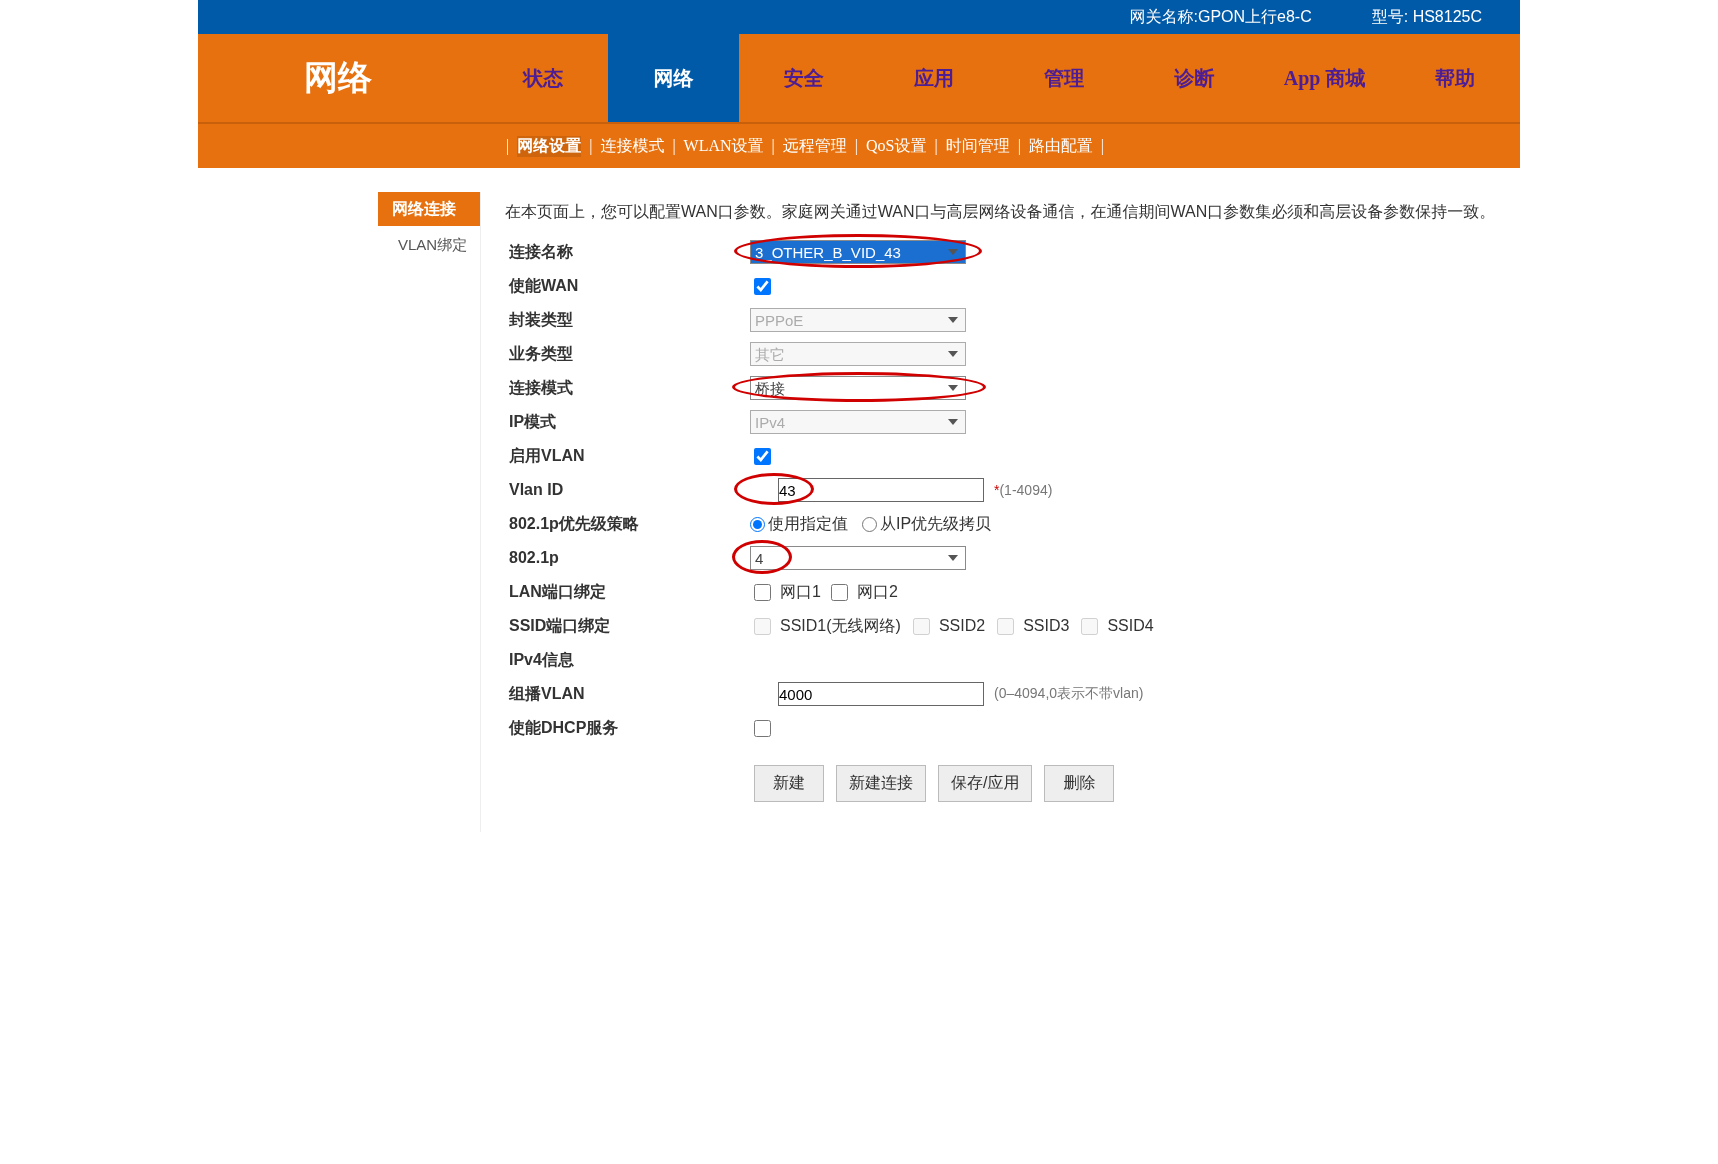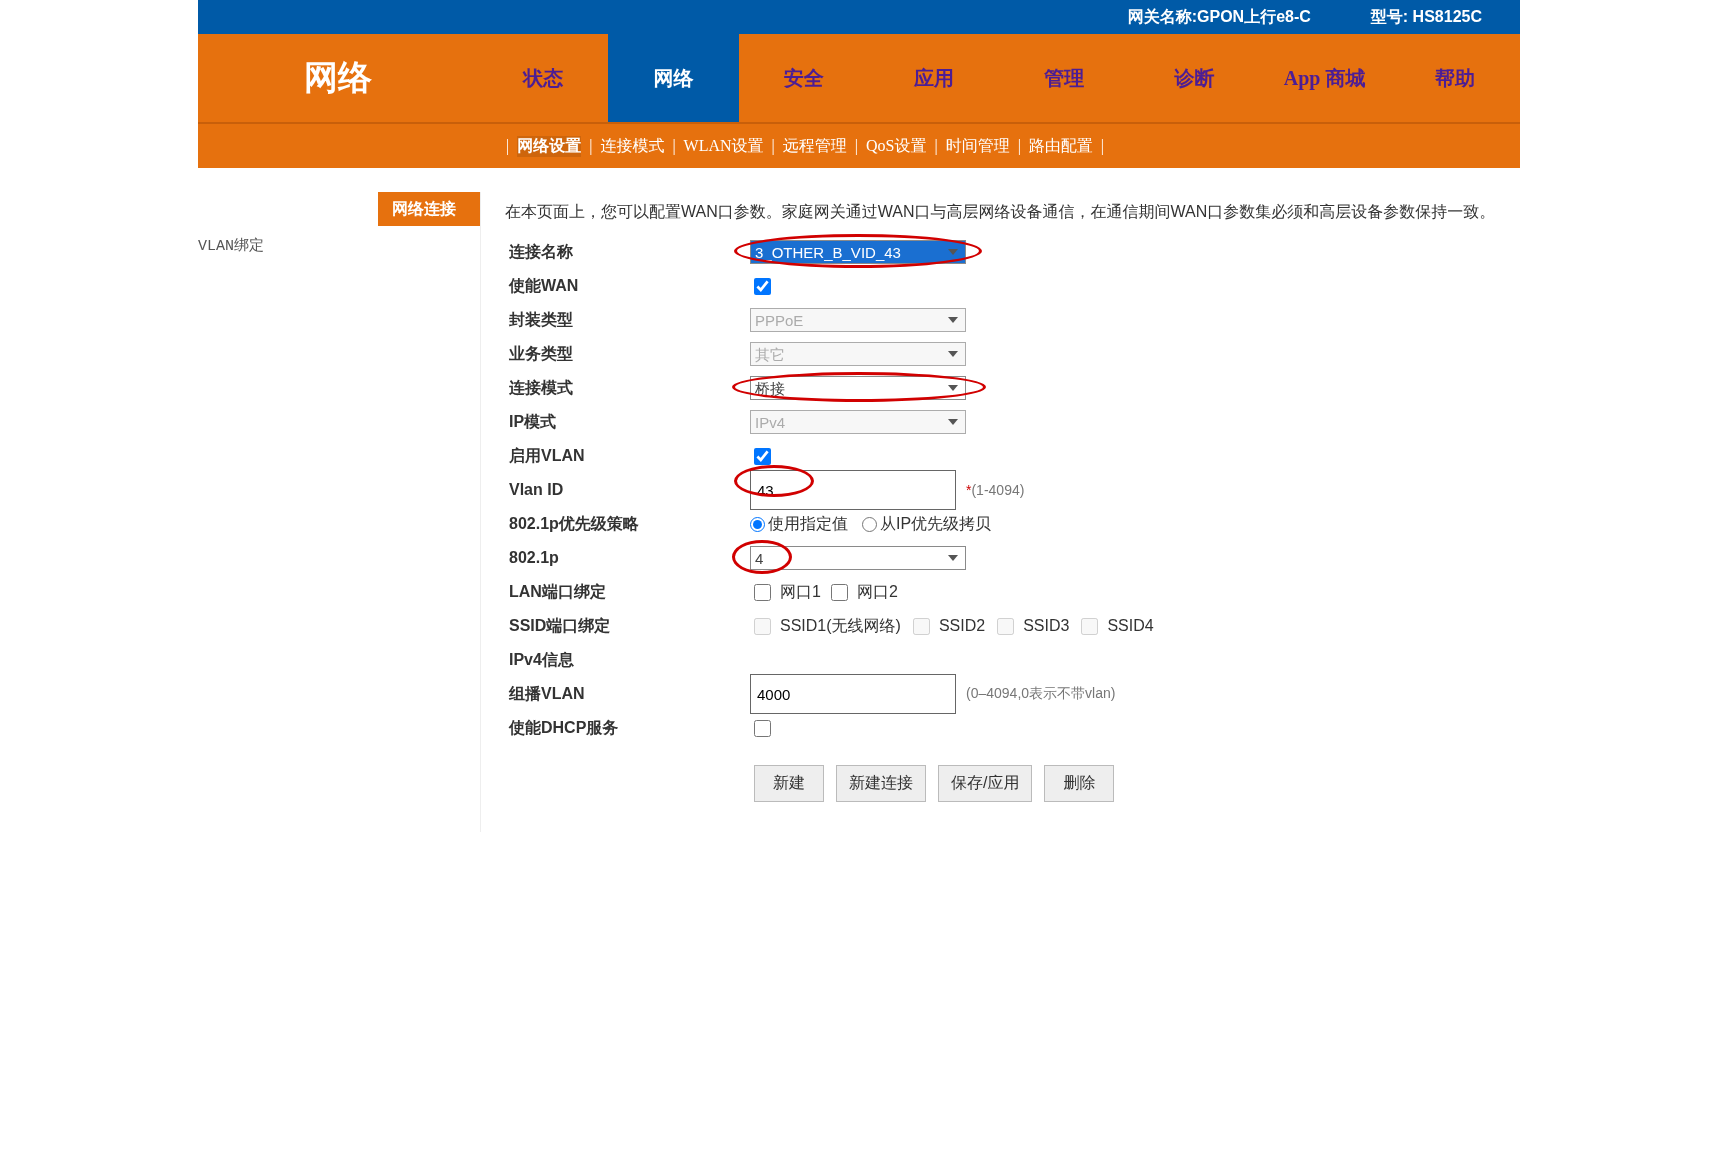--- a/index.html
+++ b/index.html
@@ -1,20 +1,20 @@
 <!DOCTYPE html>
 <html><head>
 <meta charset="utf-8">
 <style>
   * { box-sizing: border-box; }
   body { margin:0; font-family: "Microsoft YaHei", "SimSun", Arial, sans-serif; background:#fff; color:#333; font-size:16px; }
   .page { width:1322px; margin:0 auto; }
 
   
-  .topbar { height:34px; background:#005aa7; color:#fff; display:flex; justify-content:flex-end; align-items:center; font-weight:bold; font-size:16px; padding:0 18px; }
+  .topbar { height:34px; background:#005aa7; color:#fff; display:flex; justify-content:flex-end; align-items:center; font-weight:normal; font-size:16px; padding:0 18px; }
   .topbar .gwname { margin-right:60px; }
   .topbar .model  { margin-right:20px; }
 
   
   .mainnav { height:88px; background:#e6710e; display:flex; align-items:stretch; color:#fff; }
   .brand { width:280px; display:flex; align-items:center; justify-content:center; font-size:34px; font-weight:bold; font-family:"Microsoft YaHei","SimHei",sans-serif; }
   .tabs  { flex:1; display:flex; align-items:stretch; }
   .tab   { flex:1; display:flex; align-items:center; justify-content:center; font-size:20px; font-weight:bold; color:#4c1d95; cursor:pointer; font-family:"SimSun",serif; }
   .tab.active { background:#005aa7; color:#fff; font-family:"Microsoft YaHei","SimHei",sans-serif; }
 
@@ -22,32 +22,32 @@
   .subnav { height:46px; background:#e6710e; color:#fff; display:flex; align-items:center; padding-left:300px; border-top:2px solid #c85f0a; font-size:16px; }
   .subnav span.sep { margin:0 8px; color:#fff; font-family:"SimSun",serif; }
   .subnav .slink { cursor:pointer; font-family:"SimSun",serif; }
   .subnav .slink.active { color:#fff; font-weight:bold; background:rgba(0,0,0,0.1);}
   .subnav .slink:not(.active){ }
 
   
   .lower { display:flex; margin-top:24px; }
   .leftcol { width:282px; }
   .lefttab { height:34px; background:#e6710e; color:#fff; display:flex; align-items:center; justify-content:flex-end; padding-right:24px; font-weight:bold; margin-left:180px;}
-  .leftlink{ padding:10px 0 0 0; color:#555; font-size:15px; cursor:pointer;font-family:Liberation Mono, monospace;}
+  .leftlink{ margin-left:200px; padding:10px 0 0 0; color:#555; font-size:15px; cursor:pointer;}
   .content { flex:1; border-left:1px solid #eee; padding:6px 24px 30px 24px; }
   .intro   { line-height:1.7; color:#333; margin-bottom:10px; font-size:16px;}
   .formrow { display:flex; align-items:center; height:34px; }
   .formrow.lbl-only { height:34px;}
   .flabel  { width:245px; font-weight:bold; padding-left:4px; }
   .fctrl   { display:flex; align-items:center; gap:6px; position:relative;}
   select.sel { width:216px; height:24px; border:1px solid #8a8a8a; background:#fff; font-size:15px; color:#444; padding:0 4px; -webkit-appearance:none; appearance:none; }
   select.sel.disabled { background:#f4f4f4; color:#888;}
   .selwrap { position:relative; display:inline-block;}
   .selwrap::after{ content:""; position:absolute; right:8px; top:9px; width:0;height:0;border-left:5px solid transparent;border-right:5px solid transparent;border-top:6px solid #555; pointer-events:none;}
-  input.tin { width:206px; height:40px; border:1px solid #666; padding:0 6px; font-size:15px;}
+  input.tin { width:206px; height:24px; border:1px solid #666; padding:0 0; font-size:15px;margin-left:28px;}
   .hint { color:#777; margin-left:4px; font-size:14px;}
   .hint .req{ color:#cc0000;}
   .cbox { width:17px; height:17px; }
   .radio{ width:15px; height:15px; margin:0 3px 0 0;}
   .btnrow { display:flex; gap:12px; margin-top:20px; padding-left:249px;}
   button.abtn{ min-width:70px; height:37px; background:#eee; border:1px solid #bbb; font-size:16px; padding:0 12px; cursor:pointer; color:#333;}
   
   .ring { position:absolute; border:3px solid #d10000; border-radius:50%; pointer-events:none;}
   .ring.long { border-radius:50%/50%; }
   

